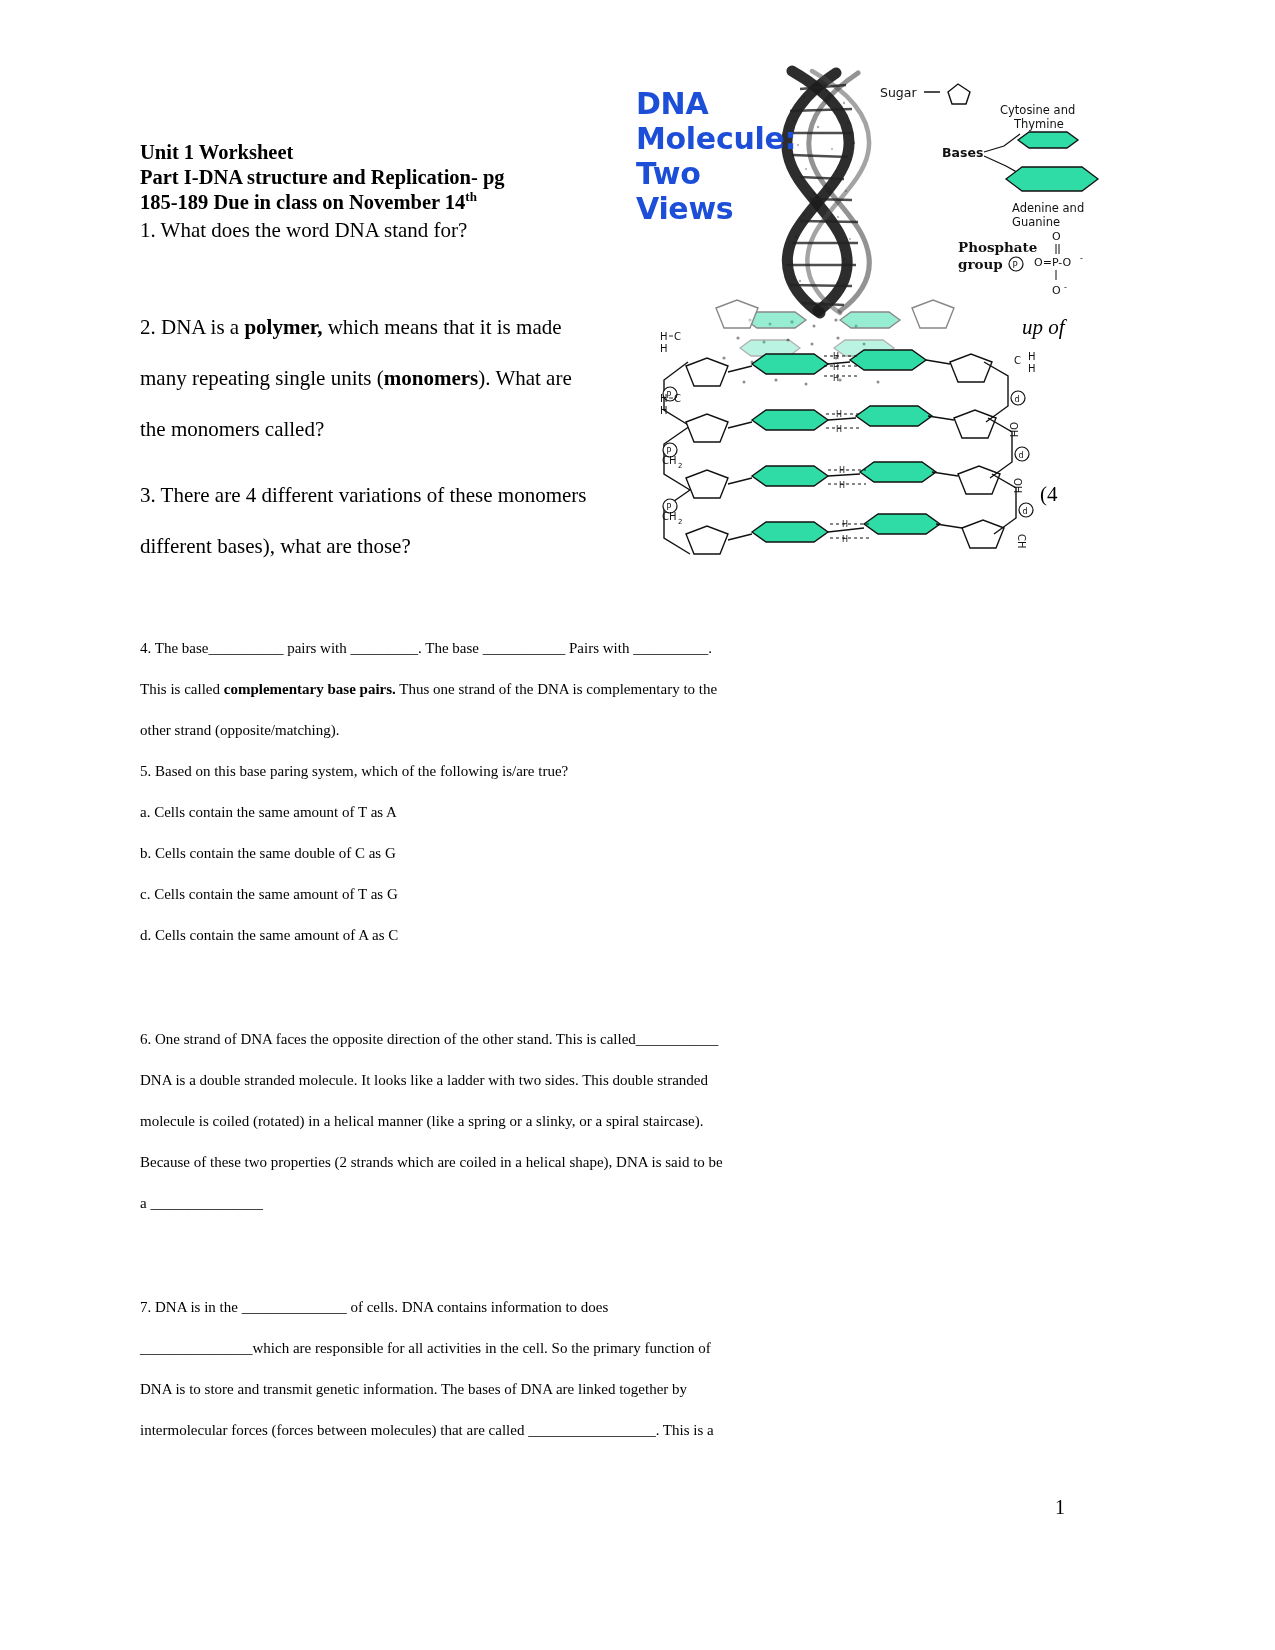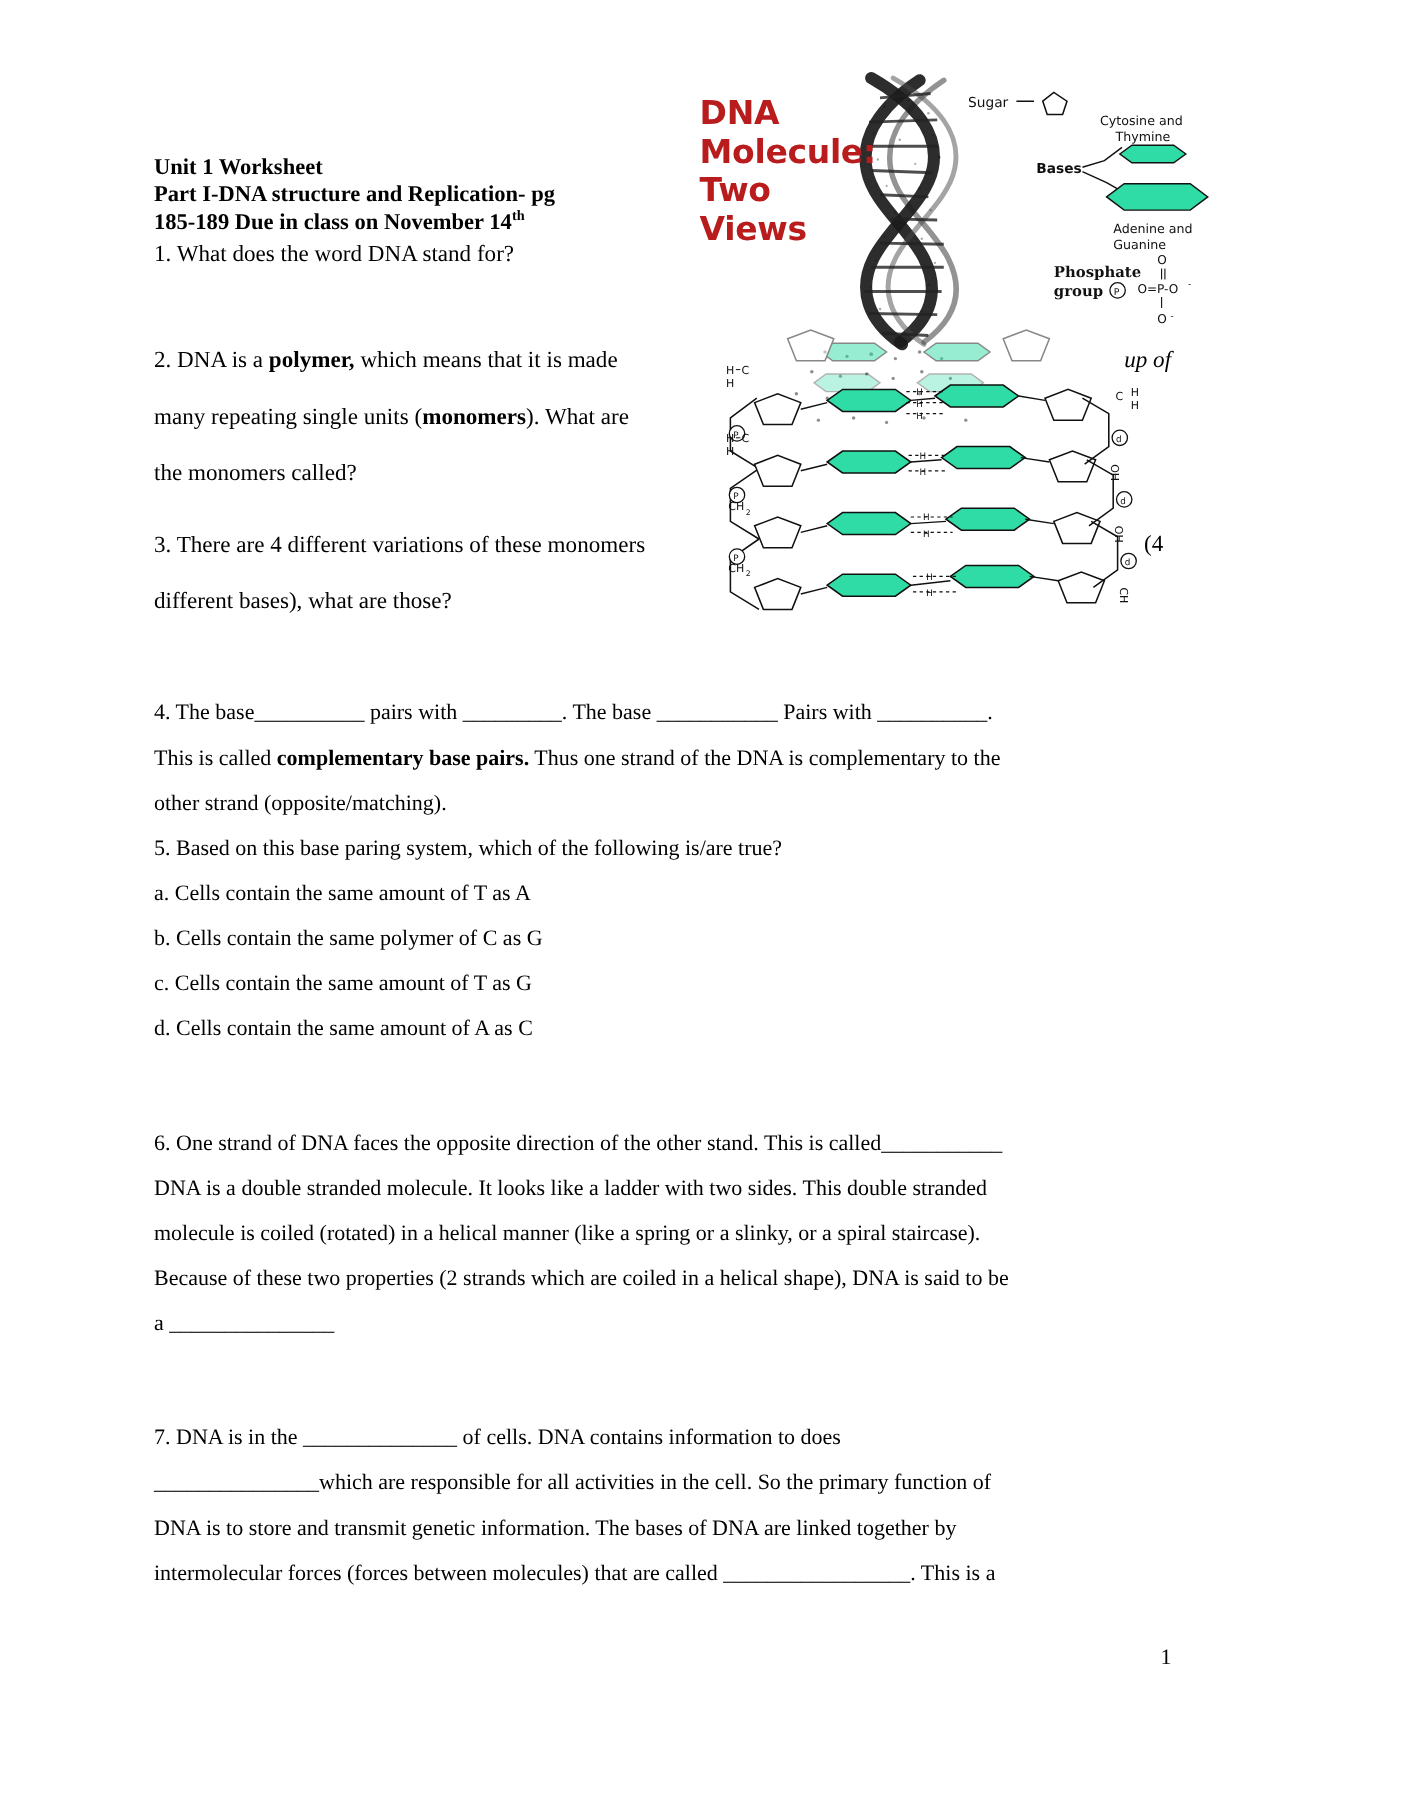--- a/index.html
+++ b/index.html
@@ -78,21 +78,21 @@
     font-size: 21px;
     line-height: 51px;
   }
 
   
   .body-block {
     position: absolute;
     left: 140px;
     top: 628px;
     width: 928px;
-    font-size: 20px;
+    font-size: 15px;
     line-height: 41px;
   }
   .para {
     margin: 0;
   }
   .gap {
     height: 41px;
   }
   .gap-sm {
     height: 22px;
@@ -120,21 +120,21 @@
   }
   .fig-title {
     position: absolute;
     left: 636px;
     top: 86px;
     font-family: "DejaVu Sans", sans-serif;
     font-size: 30px;
     font-weight: bold;
     line-height: 35px;
     letter-spacing: -0.3px;
-    color: #b91c1c;
+    color: #1d4ed8;
   }
 </style>
 </head>
 <body>
 
 <div class="page">
 
   <div class="figure">
     <svg width="478" height="510" viewBox="0 0 478 510" xmlns="http://www.w3.org/2000/svg">
       <defs>
@@ -441,21 +441,21 @@
   <div class="body-block">
 
     <p class="para"><span>4. The base</span><span>__________</span><span> pairs with </span><span>_________</span><span>. The base </span><span>___________</span><span> Pairs with </span><span>__________</span><span>.</span></p>
 
     <p class="para"><span>This is called </span><b>complementary base pairs.</b><span> Thus one strand of the DNA is complementary to the</span></p>
 
     <p class="para">other strand (opposite/matching).</p>
 
     <p class="para">5. Based on this base paring system, which of the following is/are true?</p>
     <p class="para">a. Cells contain the same amount of T as A</p>
-    <p class="para">b. Cells contain the same polymer of C as G</p>
+    <p class="para">b. Cells contain the same double of C as G</p>
     <p class="para">c. Cells contain the same amount of T as G</p>
     <p class="para">d. Cells contain the same amount of A as C</p>
 
     <div class="gap"></div>
     <div class="gap-sm"></div>
 
     <p class="para"><span>6. One strand of DNA faces the opposite direction of the other stand. This is called</span><span>___________</span></p>
     <p class="para">DNA is a double stranded molecule. It looks like a ladder with two sides. This double stranded</p>
     <p class="para">molecule is coiled (rotated) in a helical manner (like a spring or a slinky, or a spiral staircase).</p>
     <p class="para">Because of these two properties (2 strands which are coiled in a helical shape), DNA is said to be</p>

